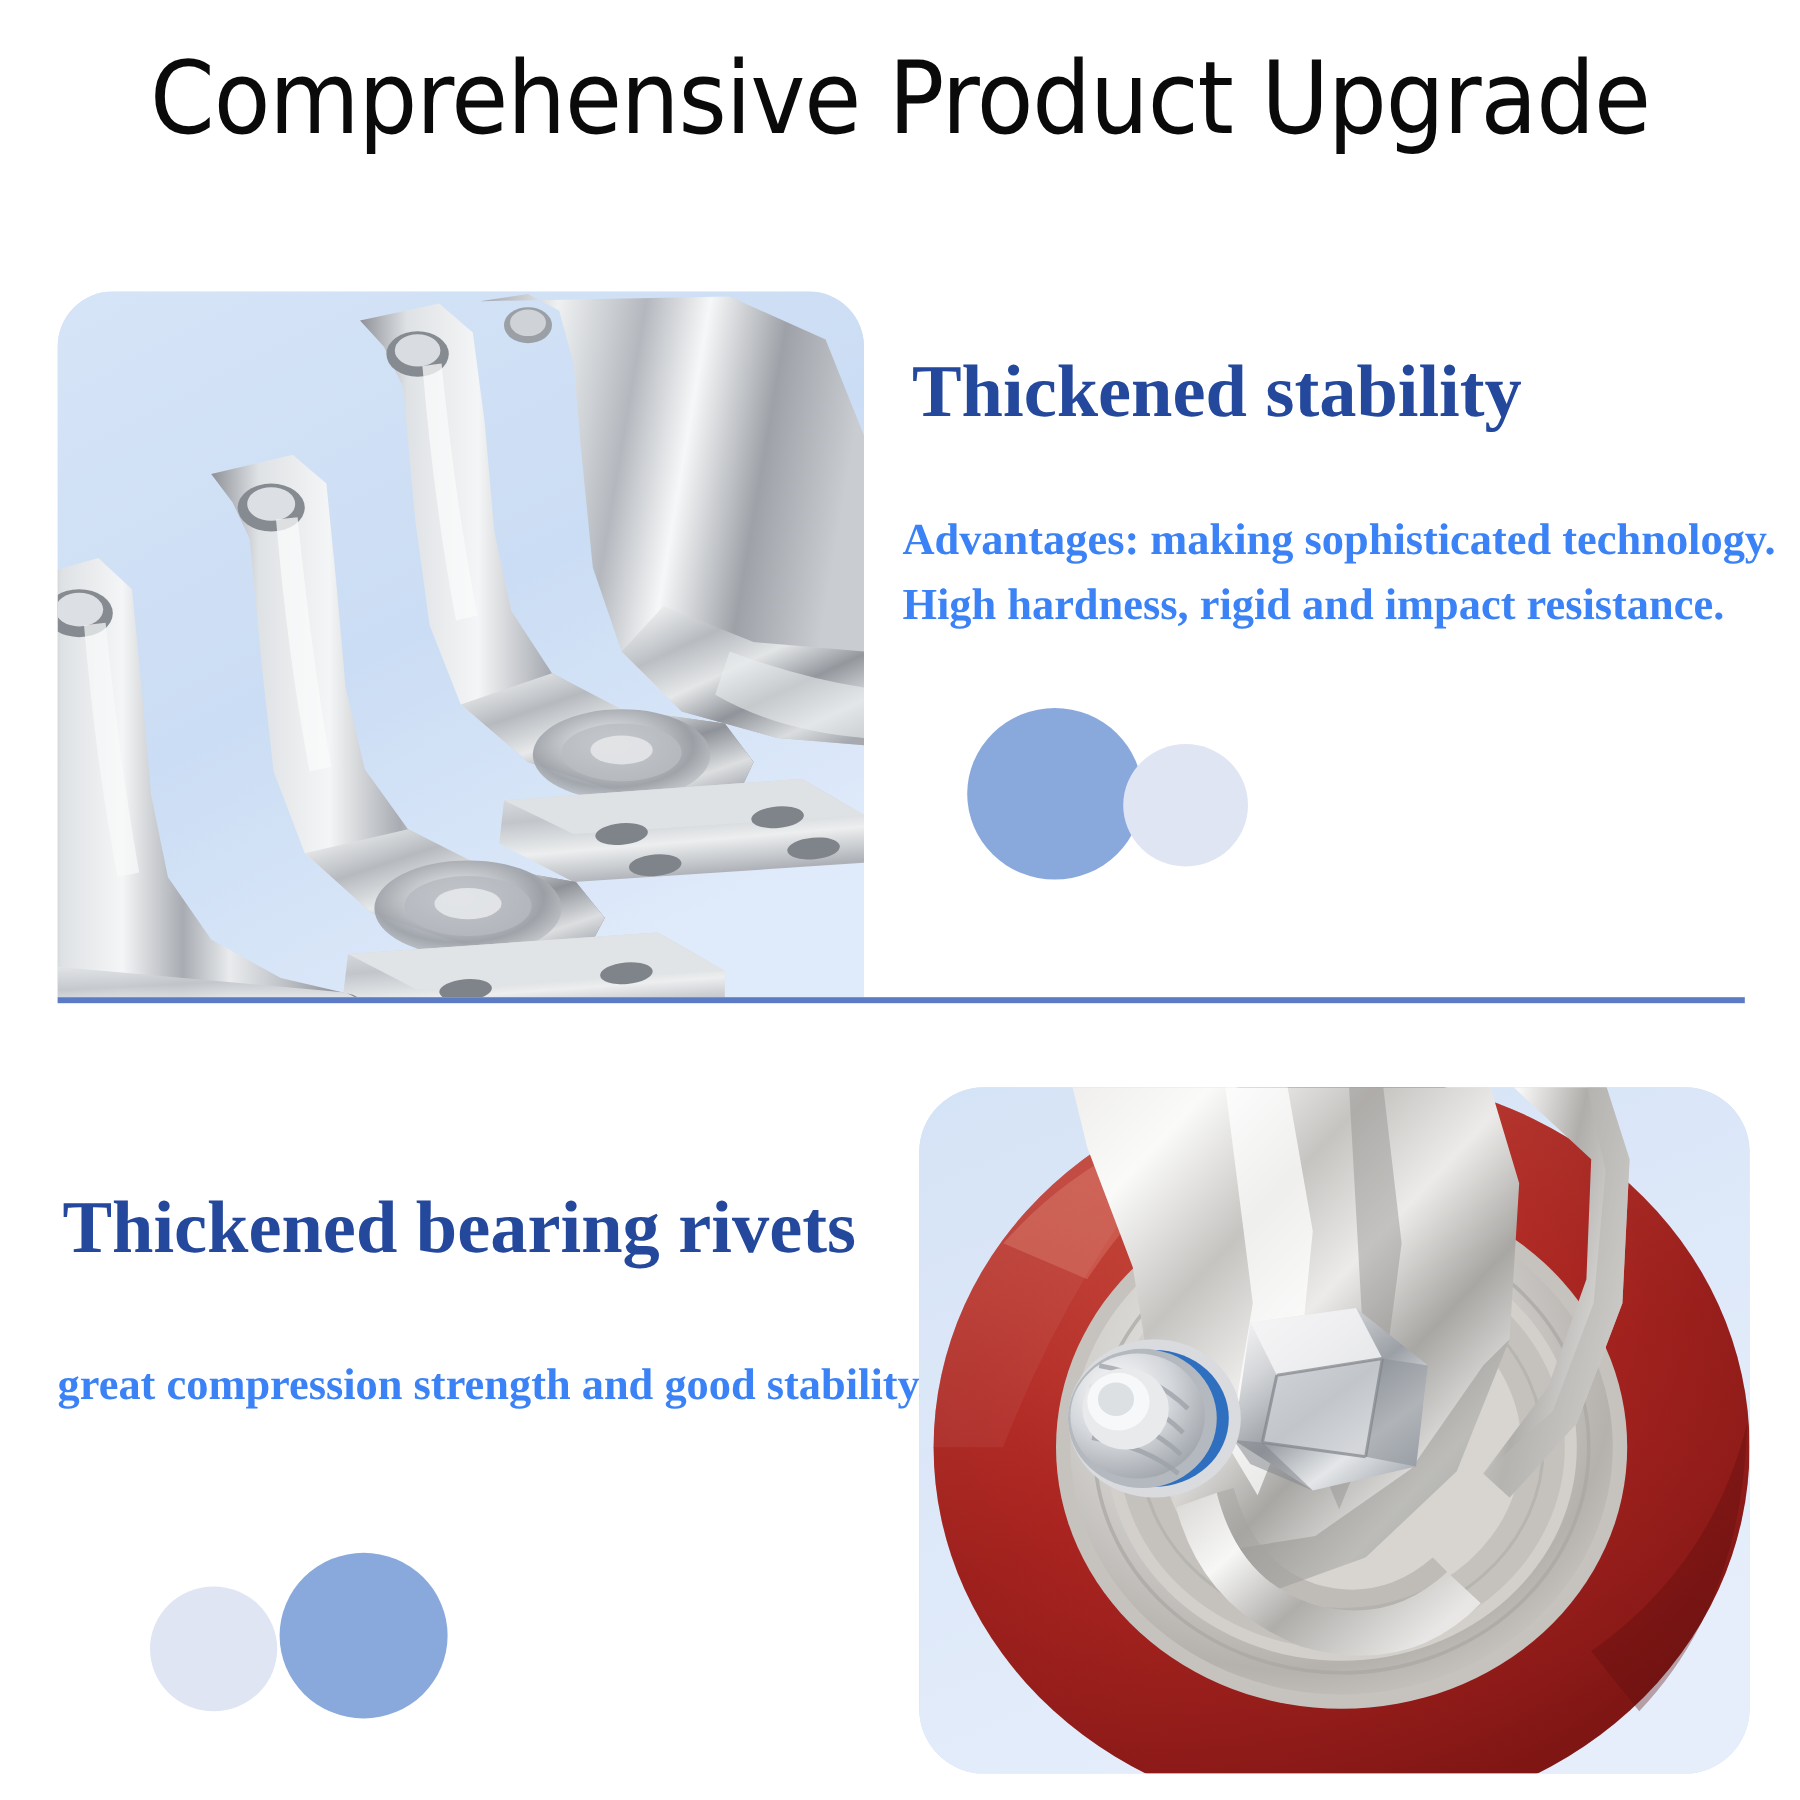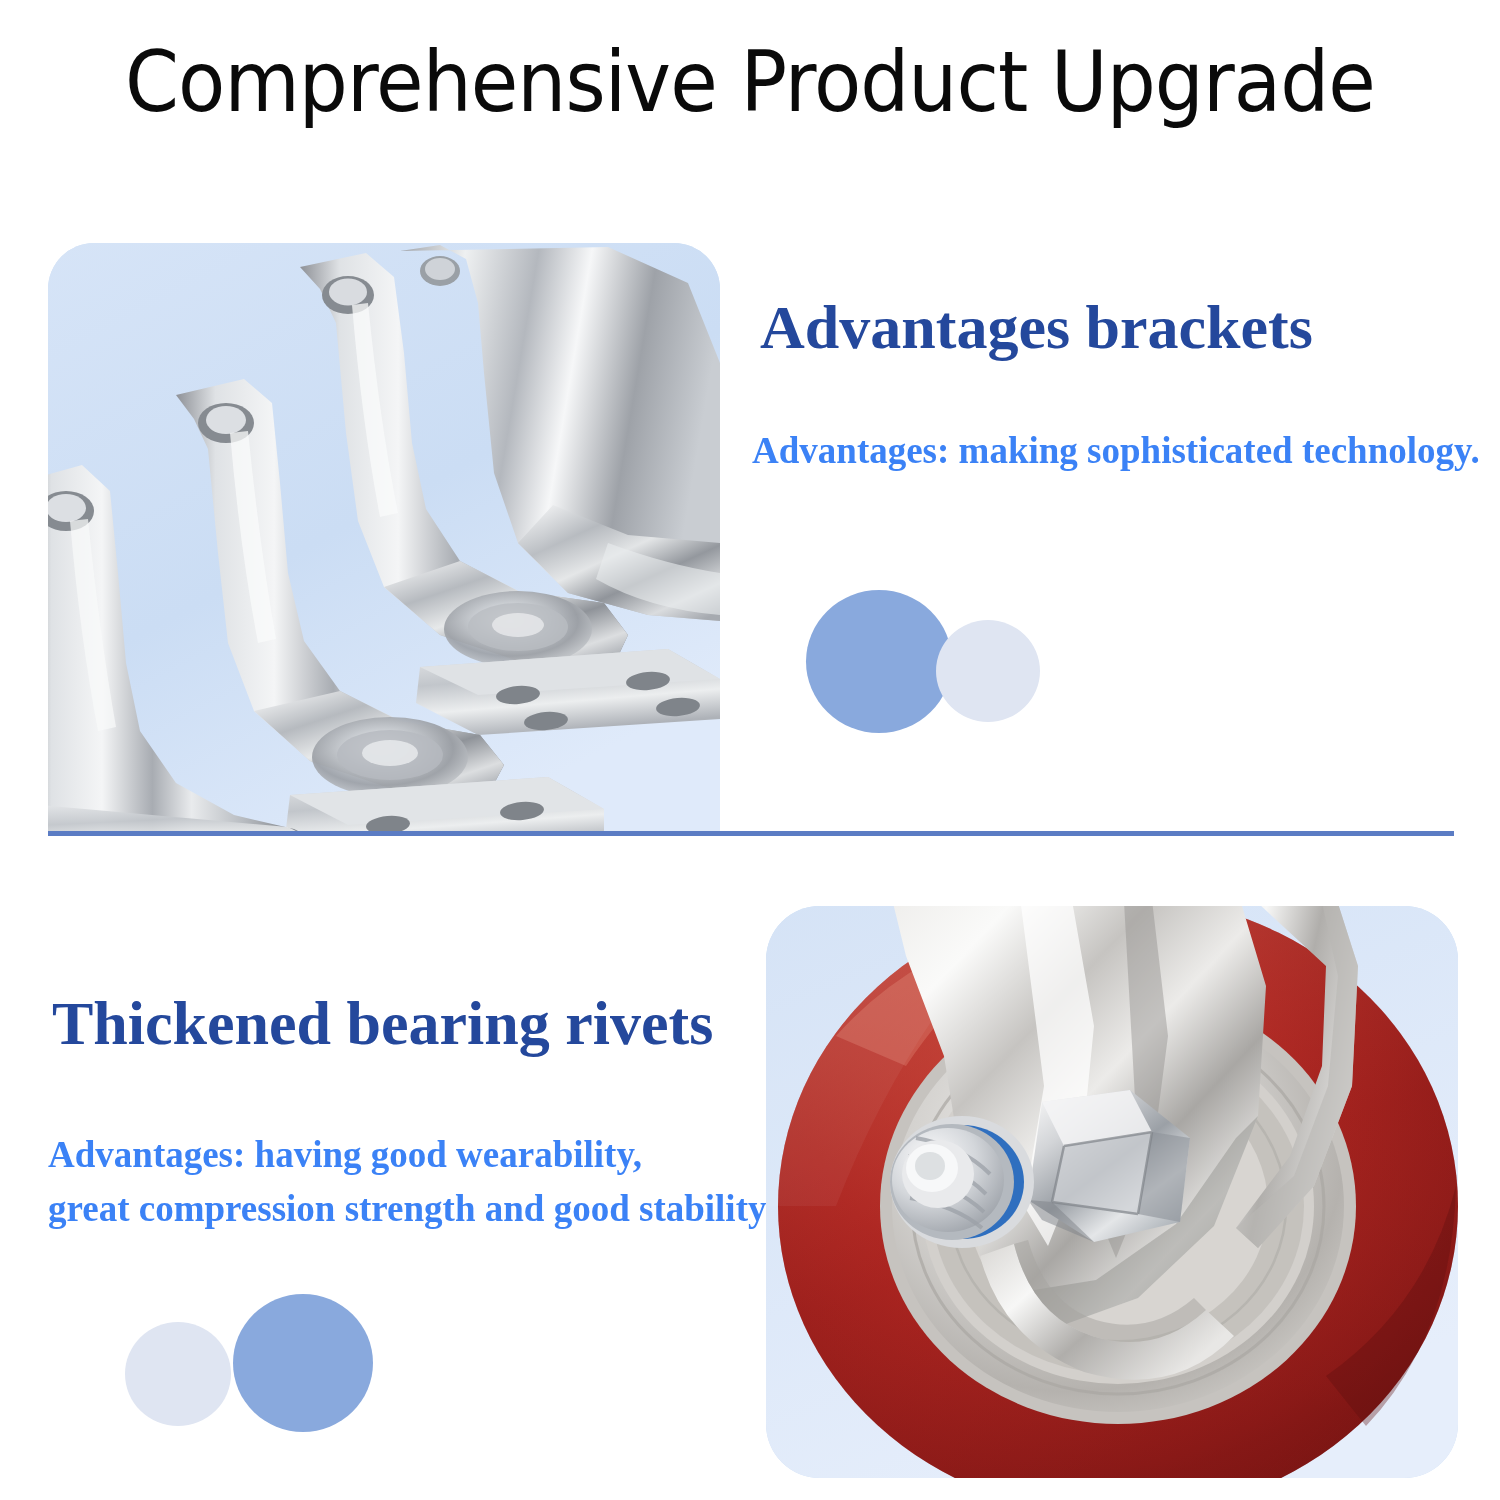--- a/index.html
+++ b/index.html
@@ -246,35 +246,35 @@
       <ellipse cx="18" cy="265" rx="20" ry="14" fill="#dcdfe3"></ellipse>
       <path d="M40 276 Q52 394 68 484 L50 488 Q32 394 22 278 Z" fill="#f8f9fa" opacity="0.72"></path>
     </g>
 
     <g>
       <path d="M-30 560 L240 584 L300 614 L300 588 L-30 588 Z" fill="url(#plateG)" opacity="0.9"></path>
     </g>
   </svg>
 </div>
 
-<div class="section-heading" id="brackets-heading">Advantages brackets</div>
+<div class="section-heading" id="brackets-heading">Thickened stability</div>
 
 <div class="section-body" id="brackets-body">
   <div>Advantages:  making sophisticated technology.</div>
+  <div>High hardness, rigid and impact resistance.</div>
 </div>
 
 <div class="deco-circle" id="deco-circle-top-large"></div>
 <div class="deco-circle" id="deco-circle-top-small"></div>
 
 <div id="section-divider"></div>
 
 <div class="section-heading" id="rivets-heading">Thickened bearing rivets</div>
 
 <div class="section-body" id="rivets-body">
-  <div>Advantages:  having good wearability,</div>
   <div>great compression strength and good stability.</div>
 </div>
 
 <div class="deco-circle" id="deco-circle-bottom-small"></div>
 <div class="deco-circle" id="deco-circle-bottom-large"></div>
 
 <div class="photo-panel" id="wheel-panel">
   <svg viewBox="0 0 692 572" preserveAspectRatio="xMidYMid slice">
     <defs>
       <radialGradient id="tireG" cx="0.38" cy="0.3" r="0.85">

